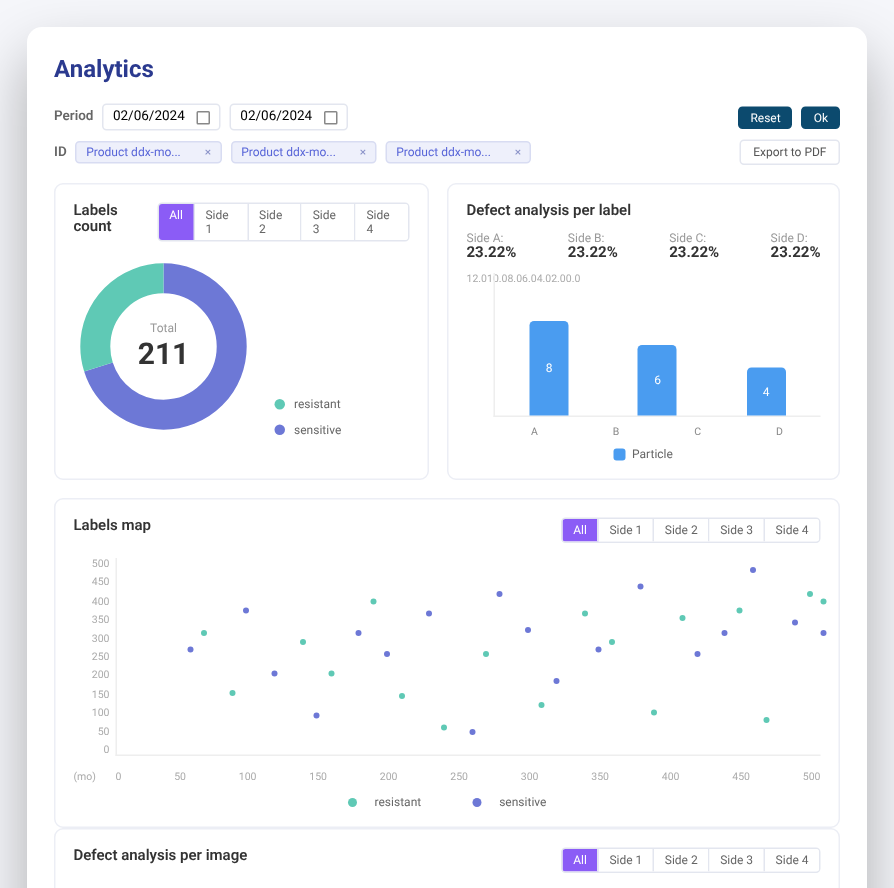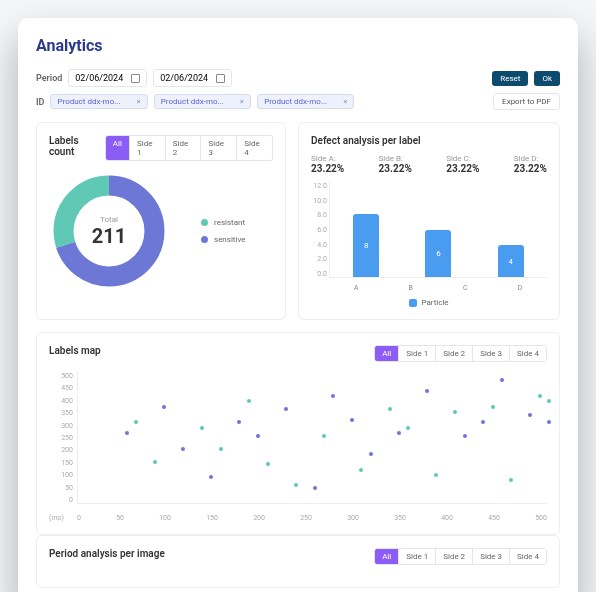--- a/index.html
+++ b/index.html
@@ -19,36 +19,36 @@
 .chip-x{color:#8a92c8;cursor:pointer}
 .row{display:flex;gap:12px;margin-bottom:12px}
 .card{border:1px solid #eceef5;border-radius:6px;padding:12px;background:#fff}
 .card-head{display:flex;align-items:flex-start;justify-content:space-between;margin-bottom:10px}
 .card-title{font-size:10px;font-weight:600;color:#333}
 .tabs{display:flex;gap:0;border:1px solid #e3e6ef;border-radius:3px;overflow:hidden}
 .tab{padding:3px 7px;font-size:8px;color:#666;background:#fff;cursor:pointer;border-right:1px solid #e3e6ef}
 .tab:last-child{border-right:none}
 .tab.active{background:#8b5cf6;color:#fff}
 .donut-card{flex:0 0 250px}
-.donut-wrap{display:flex;align-items:center;gap:32px}
+.donut-wrap{display:flex;align-items:flex-end;gap:14px}
 .donut{position:relative;width:120px;height:120px}
 .donut svg{width:100%;height:100%;transform:rotate(-90deg)}
 .donut-center{position:absolute;top:50%;left:50%;transform:translate(-50%,-50%);text-align:center}
 .donut-center .tl{font-size:8px;color:#999}
 .donut-center .tv{font-size:20px;font-weight:700;color:#333}
 .legend{display:flex;flex-direction:column;gap:8px;font-size:8px;color:#666}
 .leg-item{display:flex;align-items:center;gap:6px}
 .leg-dot{width:7px;height:7px;border-radius:50%}
 .defect-card{flex:1}
 .defect-stats{display:flex;justify-content:space-between;margin-bottom:8px}
 .dstat{text-align:left}
 .dstat .dl{font-size:8px;color:#999}
 .dstat .dv{font-size:10px;font-weight:700;color:#333}
 .bar-chart{height:110px;position:relative;padding-left:18px;padding-bottom:14px}
-.bar-yaxis{position:absolute;left:0;top:0;bottom:14px;width:16px;display:flex;flex-direction:column;justify-content:space-between;font-size:7px;color:#aaa;text-align:right}
+.bar-yaxis{position:absolute;left:0;top:0;bottom:14px;width:16px;display:flex;justify-content:space-between;font-size:7px;color:#aaa;text-align:right}
 .bar-plot{position:relative;height:96px;display:flex;align-items:flex-end;justify-content:space-around;border-left:1px solid #eee;border-bottom:1px solid #eee}
 .bar{width:26px;background:#4a9cf0;border-radius:3px 3px 0 0;display:flex;align-items:center;justify-content:center;color:#fff;font-size:8px}
 .bar-labels{position:absolute;left:18px;right:0;bottom:0;display:flex;justify-content:space-around;font-size:7px;color:#888}
 .bar-legend{text-align:center;font-size:8px;color:#666;margin-top:6px}
 .bar-legend .sq{display:inline-block;width:8px;height:8px;background:#4a9cf0;border-radius:2px;margin-right:4px;vertical-align:middle}
 .map-card{width:100%}
 .scatter{height:150px;position:relative;padding-left:28px;padding-bottom:18px}
 .scat-yaxis{position:absolute;left:0;top:0;bottom:18px;width:24px;display:flex;flex-direction:column;justify-content:space-between;font-size:7px;color:#aaa;text-align:right}
 .scat-plot{position:relative;height:132px;border-left:1px solid #eee;border-bottom:1px solid #eee}
 .scat-plot .pt{position:absolute;width:4px;height:4px;border-radius:50%}
@@ -251,25 +251,29 @@
           <div>200</div>
           <div>250</div>
           <div>300</div>
           <div>350</div>
           <div>400</div>
           <div>450</div>
           <div>500</div>
         </div>
       <div class="scat-xlabel">(mo)</div>
     </div>
+    <div class="scat-legend">
+      <span><span class="d" style="background:#5fc9b5"></span><span>resistant</span></span>
+      <span><span class="d" style="background:#6d78d6"></span><span>sensitive</span></span>
+    </div>
   </div>
 
   <div class="card img-card">
     <div class="card-head">
-      <div class="card-title">Period analysis per image</div>
+      <div class="card-title">Defect analysis per image</div>
       <div class="tabs">
         <div class="tab active">All</div>
         <div class="tab">Side 1</div>
         <div class="tab">Side 2</div>
         <div class="tab">Side 3</div>
         <div class="tab">Side 4</div>
       </div>
     </div>
 
   </div>

